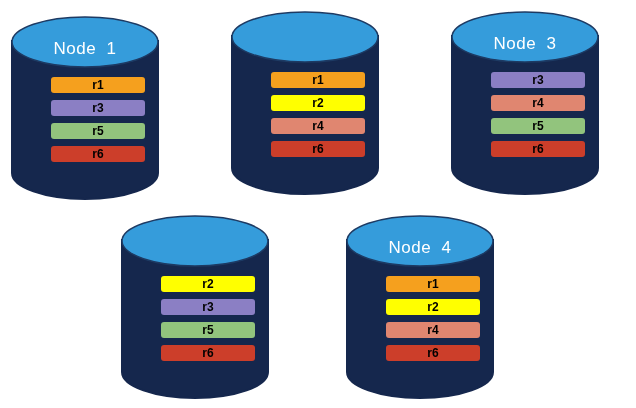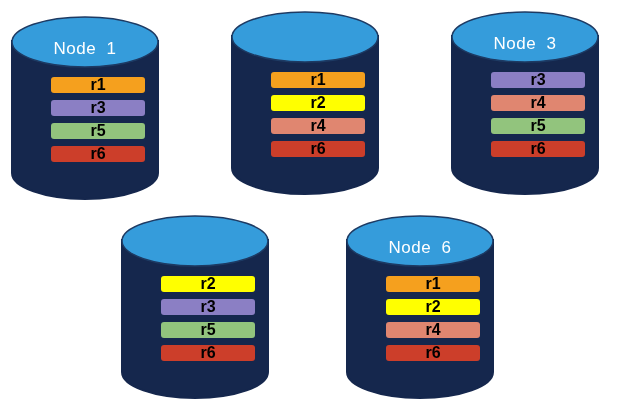--- a/index.html
+++ b/index.html
@@ -57,21 +57,21 @@
     width: 120px;
     display: flex;
     flex-direction: column;
     gap: 7px;
   }
 
   .partition {
     height: 16px;
     border-radius: 3px;
     color: #000000;
-    font-size: 16px;
+    font-size: 12px;
     font-weight: bold;
     display: flex;
     align-items: center;
     justify-content: center;
     line-height: 1;
     box-sizing: border-box;
     margin-left: 26px;
   }
 
   
@@ -134,21 +134,21 @@
         <div class="partition" style="background: rgb(139, 127, 196); color: rgb(0, 0, 0);">r3</div>
         <div class="partition" style="background: rgb(146, 196, 125); color: rgb(0, 0, 0);">r5</div>
         <div class="partition" style="background: rgb(204, 62, 42); color: rgb(0, 0, 0);">r6</div>
       </div>
     </div>
     <div class="node n5">
       <svg class="cyl-svg" viewBox="0 0 150 190" preserveAspectRatio="none">
         <path d="M 2,28 L 2,160 A 73,26 0 0 0 148,160 L 148,28 Z" fill="#15274d" stroke="#15274d" stroke-width="2"></path>
         <ellipse cx="75" cy="29" rx="73" ry="25" fill="#359cdb" stroke="#1d3a63" stroke-width="1.5"></ellipse>
       </svg>
-      <div class="node-label" style="color: rgb(255, 255, 255);">Node  6</div>
+      <div class="node-label" style="color: rgb(255, 255, 255);">Node  4</div>
       <div class="partitions">
         <div class="partition" style="background: rgb(245, 160, 30); color: rgb(0, 0, 0);">r1</div>
         <div class="partition" style="background: rgb(255, 255, 0); color: rgb(0, 0, 0);">r2</div>
         <div class="partition" style="background: rgb(224, 134, 112); color: rgb(0, 0, 0);">r4</div>
         <div class="partition" style="background: rgb(204, 62, 42); color: rgb(0, 0, 0);">r6</div>
       </div>
     </div>
   </div>
 
 </body></html>

